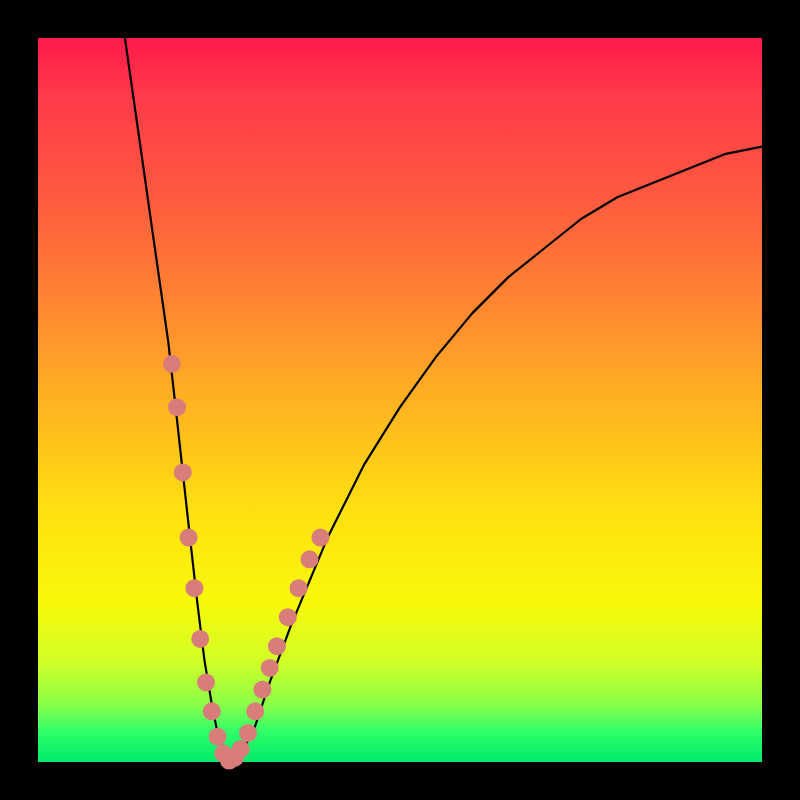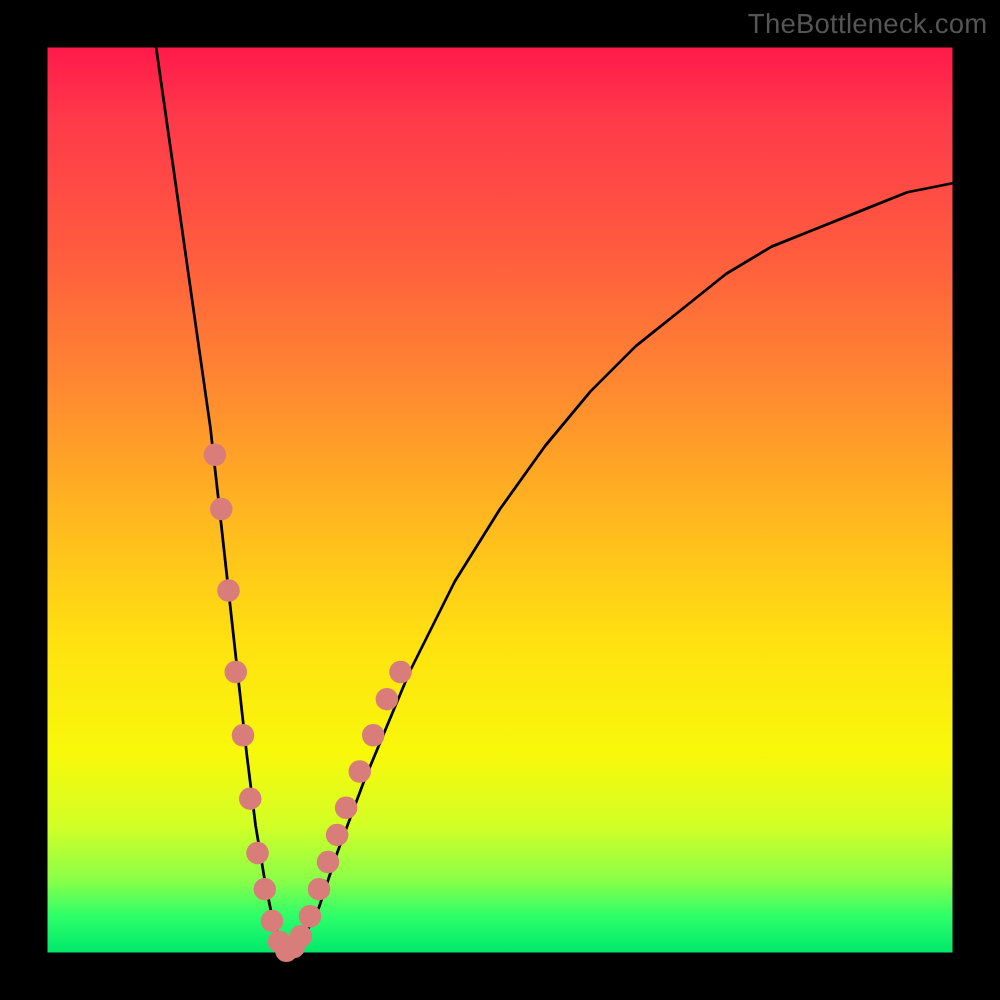--- a/index.html
+++ b/index.html
@@ -87,15 +87,14 @@
           <circle cx="231.7" cy="629.9" r="9" fill="#d97d7a"></circle>
           <circle cx="238.9" cy="608.2" r="9" fill="#d97d7a"></circle>
           <circle cx="249.8" cy="579.2" r="9" fill="#d97d7a"></circle>
           <circle cx="260.6" cy="550.2" r="9" fill="#d97d7a"></circle>
           <circle cx="271.5" cy="521.3" r="9" fill="#d97d7a"></circle>
           <circle cx="282.4" cy="499.6" r="9" fill="#d97d7a"></circle>
         </g>
     </svg>
   </div>
 
-  <div class="watermark">TheBottleneck.com</div>
 
 </div>
 
 </body></html>

